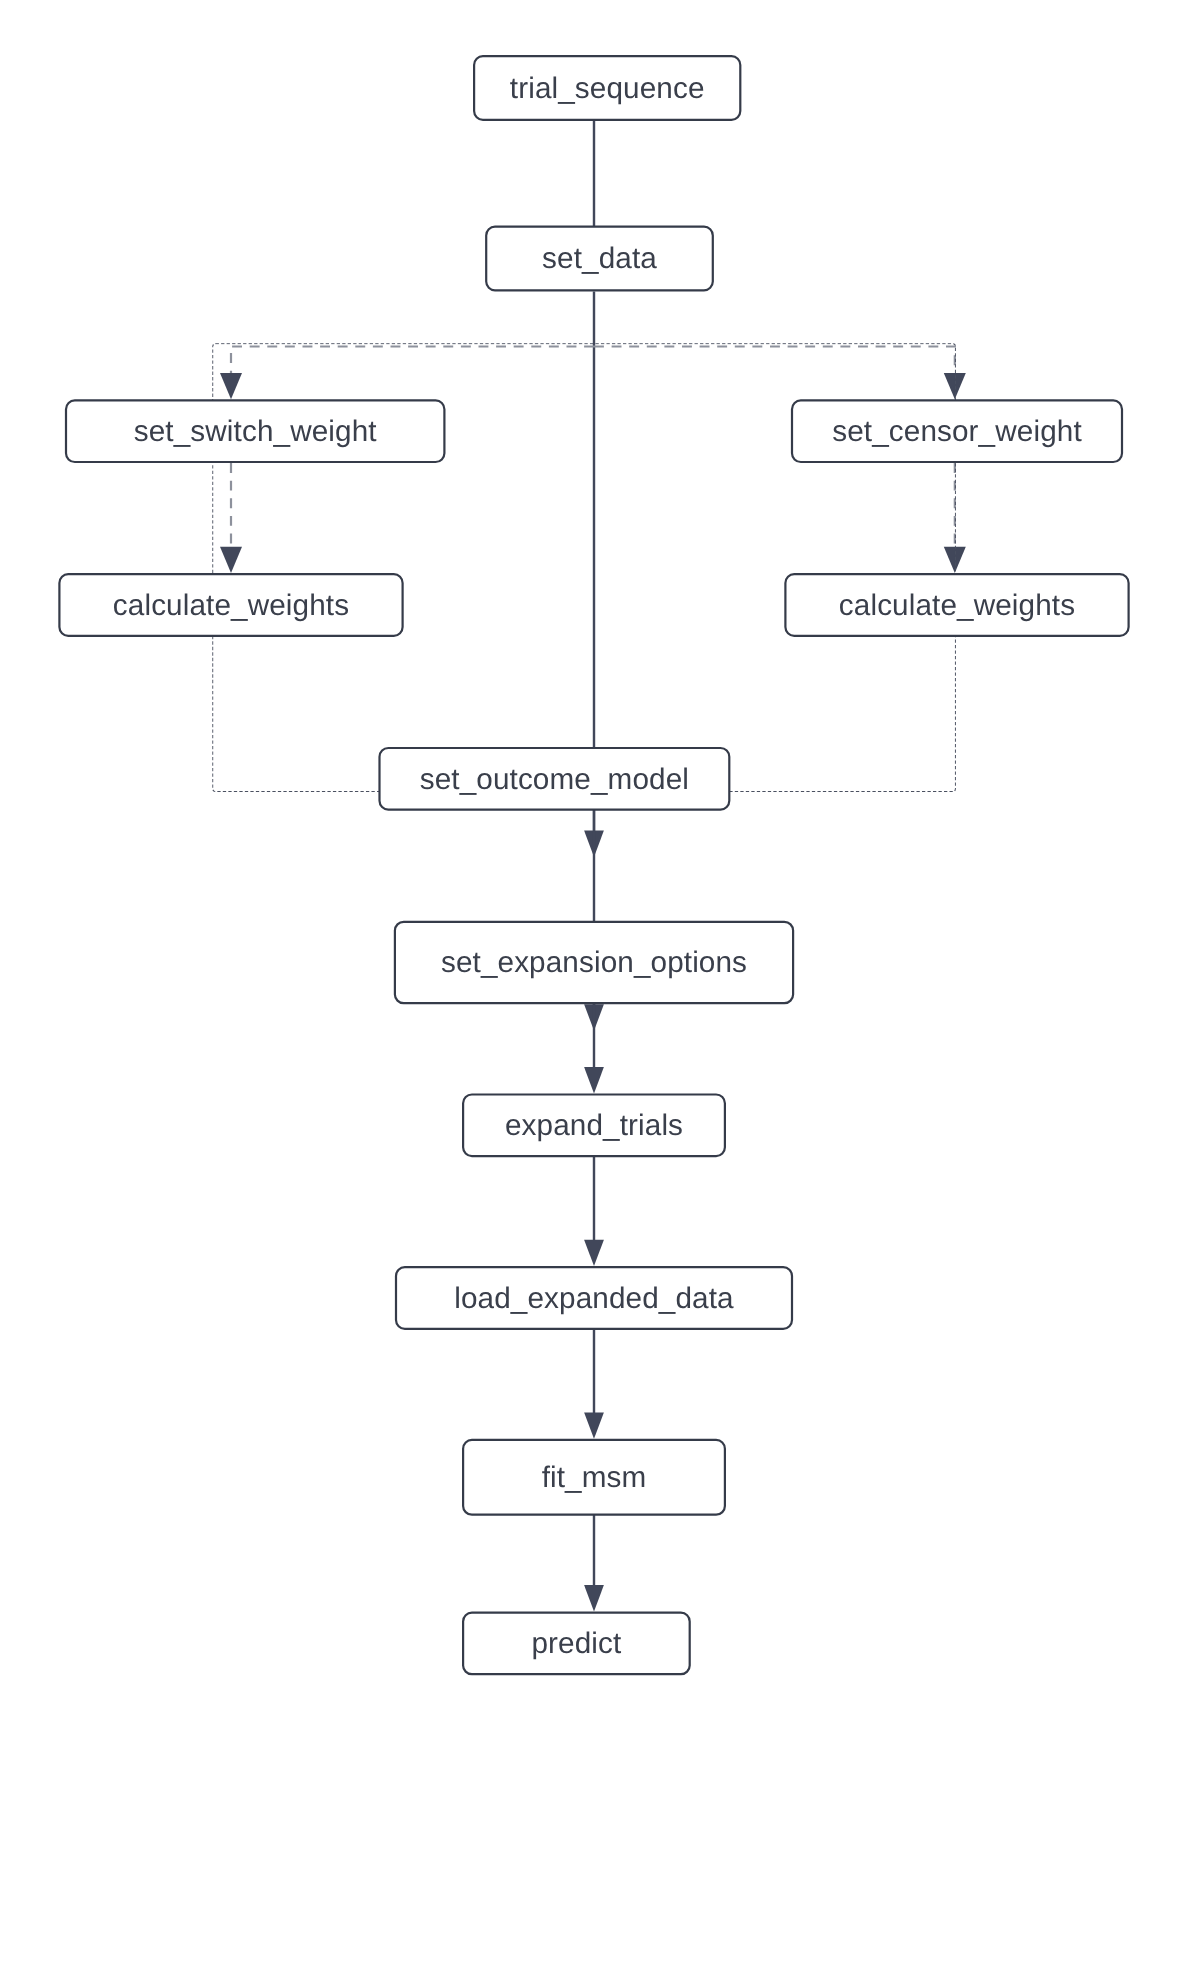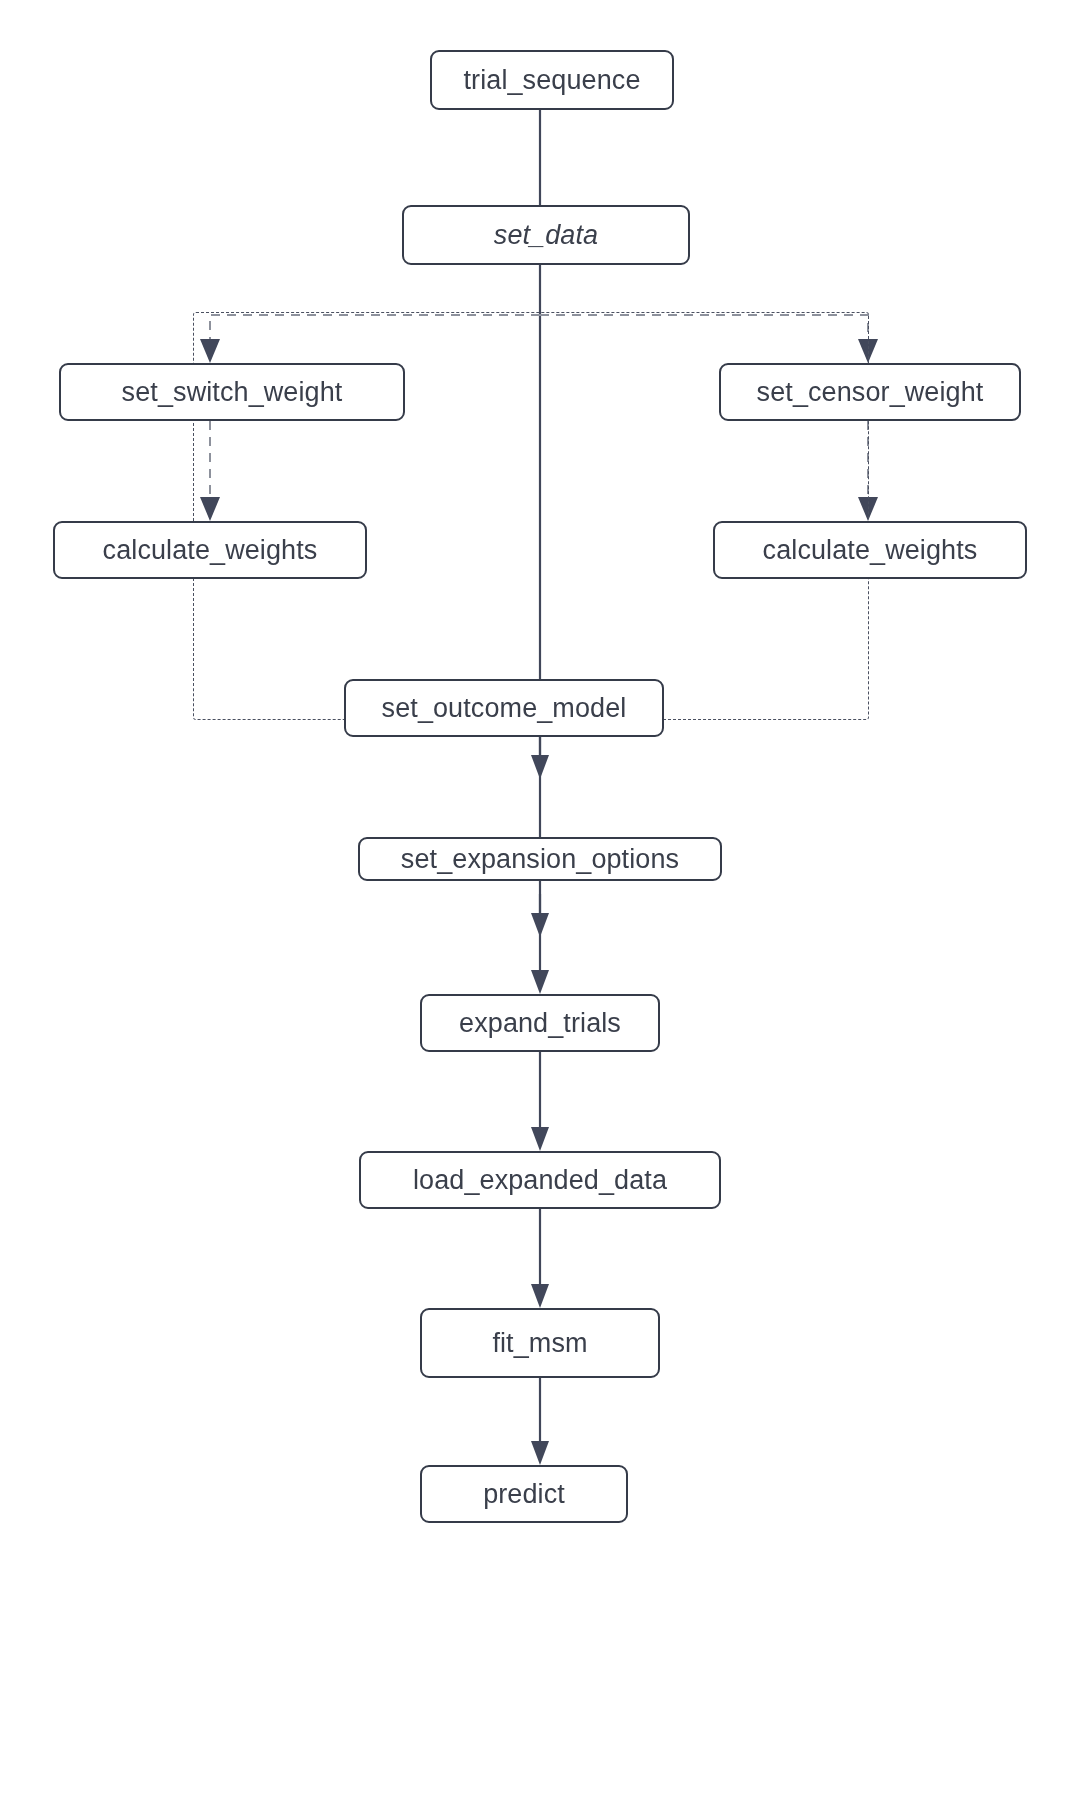--- a/index.html
+++ b/index.html
@@ -131,21 +131,21 @@
       <polygon class="arrowhead" points="540,1465 531,1441 549,1441"></polygon>
     </g>
   </svg>
 
   <div class="subgraph-box" style="left:193px; top:312px; width:676px; height:408px;"></div>
 
   <div class="node" style="left:418px; top:50px; width:244px; height:60px;margin-left:12px;">
     <span class="node-label">trial_sequence</span>
   </div>
 
-  <div class="node" style="left:402px; top:205px; width:288px; height:60px;font-style:italic;">
+  <div class="node" style="left:441px; top:205px; width:208px; height:60px;">
     <span class="node-label">set_data</span>
   </div>
 
   <div class="node" style="left:59px; top:363px; width:346px; height:58px;">
     <span class="node-label">set_switch_weight</span>
   </div>
 
   <div class="node" style="left:719px; top:363px; width:302px; height:58px;justify-content:center;">
     <span class="node-label">set_censor_weight</span>
   </div>
@@ -155,21 +155,21 @@
   </div>
 
   <div class="node" style="left:713px; top:521px; width:314px; height:58px;">
     <span class="node-label">calculate_weights</span>
   </div>
 
   <div class="node" style="left:344px; top:679px; width:320px; height:58px;">
     <span class="node-label">set_outcome_model</span>
   </div>
 
-  <div class="node" style="left:358px; top:837px; width:364px; height:44px;">
+  <div class="node" style="left:358px; top:837px; width:364px; height:76px;">
     <span class="node-label">set_expansion_options</span>
   </div>
 
   <div class="node" style="left:420px; top:994px; width:240px; height:58px;">
     <span class="node-label">expand_trials</span>
   </div>
 
   <div class="node" style="left:359px; top:1151px; width:362px; height:58px;">
     <span class="node-label">load_expanded_data</span>
   </div>

